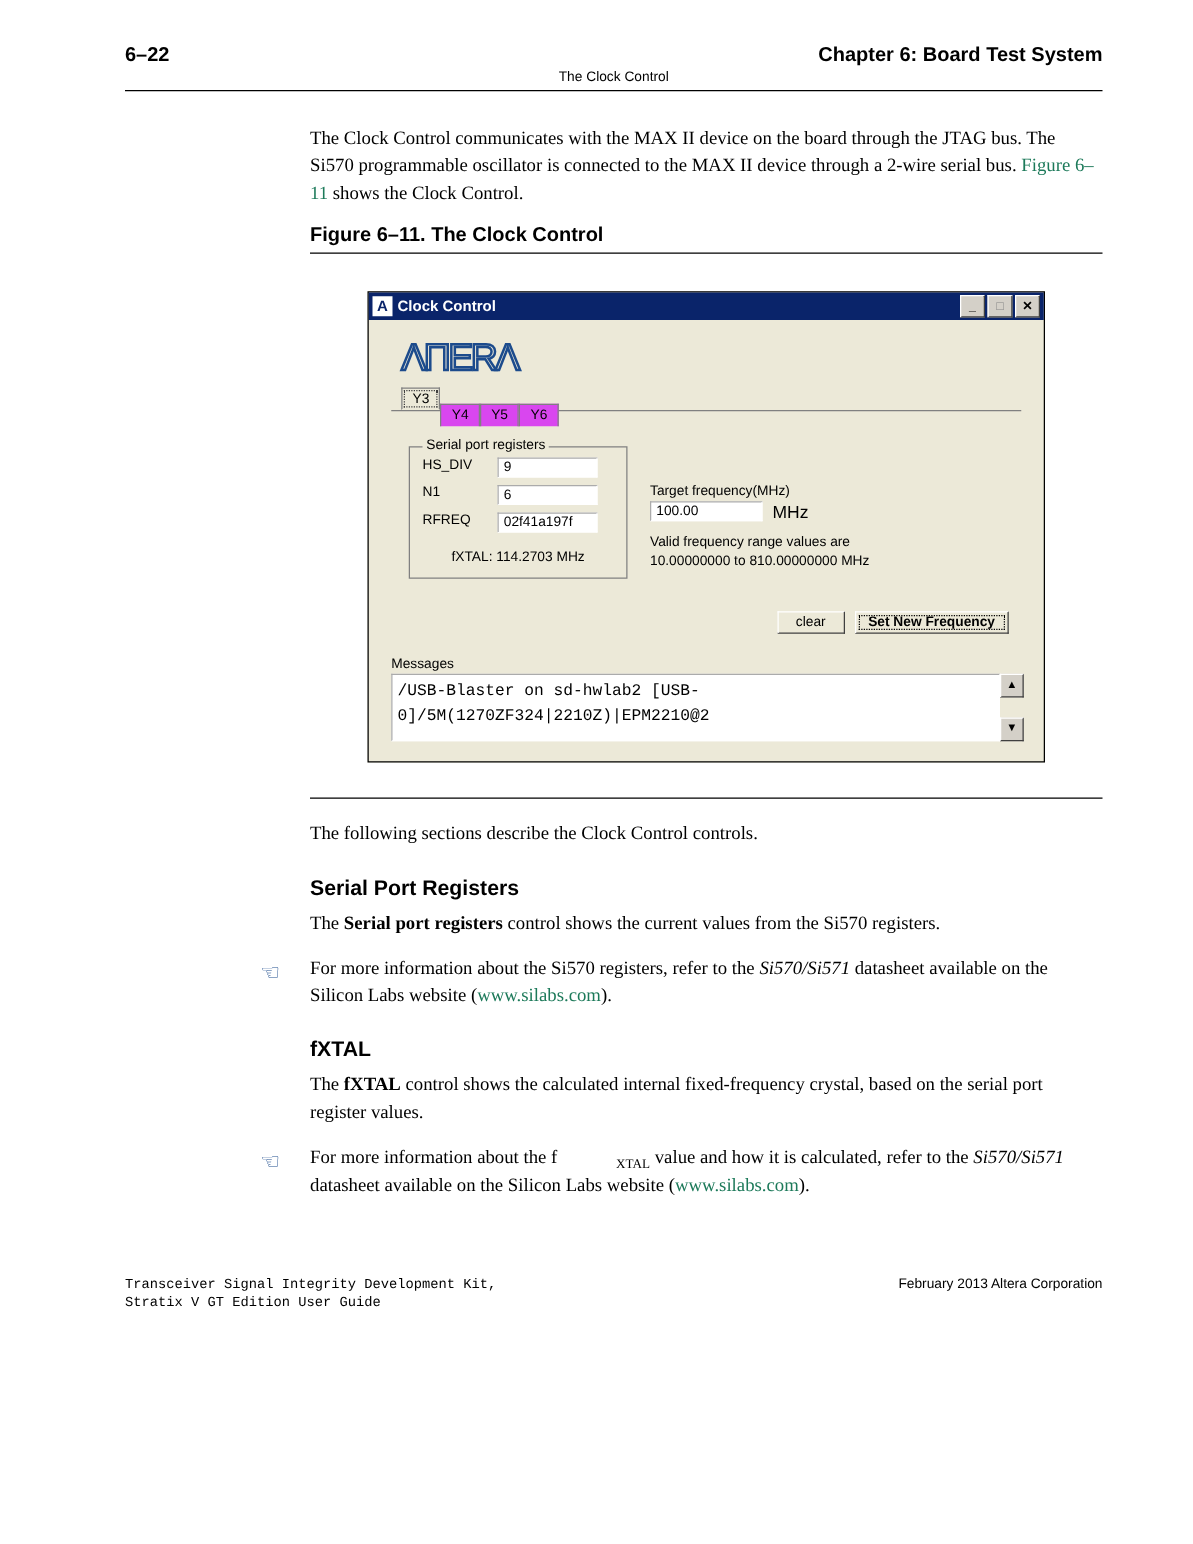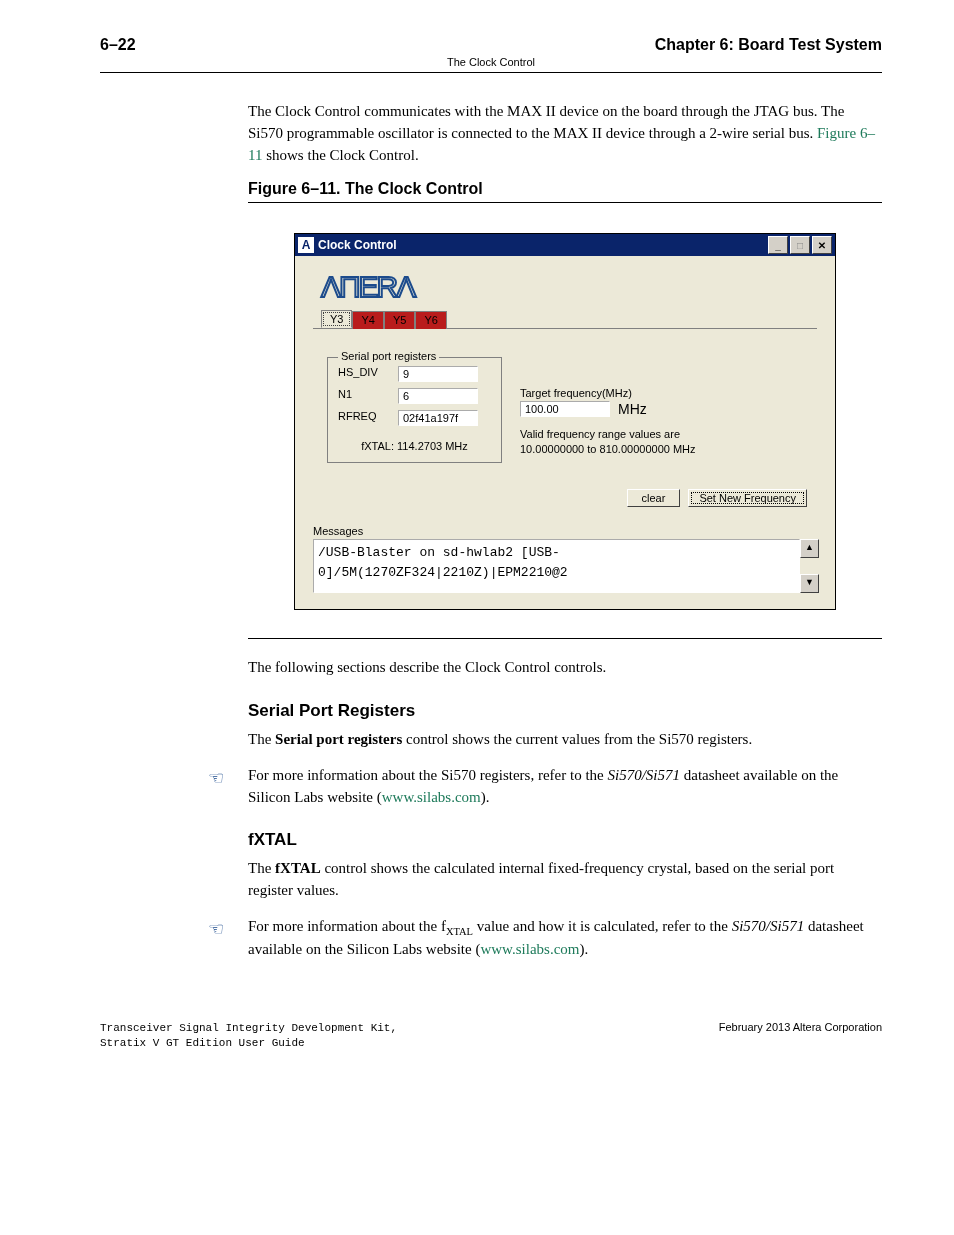--- a/index.html
+++ b/index.html
@@ -117,24 +117,24 @@
     display: flex;
     border-bottom: 1px solid #808080;
     margin-bottom: 18px;
     padding-left: 8px;
   }
   .tab {
     padding: 2px 8px;
     border: 1px solid #808080;
     border-bottom: none;
     margin-right: 0px;
-    background: #b91c1c;
+    background: #d946ef;
     font-size: 11px;
     position: relative;
-    top: 1px;
+    top: 13px;
   }
   .tab.active {
     background: #ece9d8;
     border-bottom: 1px solid #ece9d8;
     top: 0;
     outline: 1px dotted #404040;
     outline-offset: -3px;
   }
   .form-row { display: flex; }
   .group {
@@ -189,20 +189,21 @@
     border:1px solid #fff;
     border-right-color:#404040; border-bottom-color:#404040;
     padding:2px 14px;
     font-size:11px;
     font-family:inherit;
   }
   .winbtn.focus {
     outline:1px dotted #000;
     outline-offset:-4px;
     padding:2px 10px;
+    font-weight:bold;
   }
   .msg-label { font-size:11px; margin:18px 0 2px 0;}
   .msg-box-wrap { display:flex; }
   .msg-box {
     border:1px inset #fff; background:#fff;
     flex:1; padding:3px 4px;
     font-family:"Courier New",monospace; font-size:13px;
     line-height:1.5; height:54px; box-sizing:border-box;
     overflow:hidden;
   }
@@ -232,21 +233,21 @@
     font-size: 18px;
     color:#1c4b8c;
   }
   .footer {
     display:flex; justify-content:space-between;
     font-family:Arial,Helvetica,sans-serif;
     font-size:11px;
     margin-top:60px;
   }
   .footer .left {line-height:1.4;font-family:Liberation Mono, monospace;}
-  sub {font-size:0.7em;}
+  sub {font-size:0.7em;margin-left:47px;}
 </style>
 </head>
 <body>
 
 <div class="page">
 
   <div class="top-row">
     <div><b>6–22</b></div>
     <div class="right"><b>Chapter 6:  Board Test System</b></div>
   </div>

